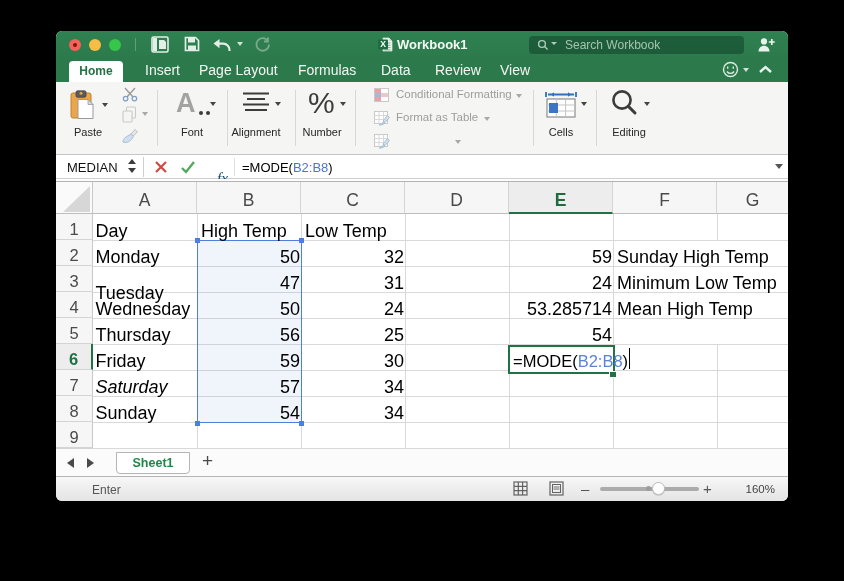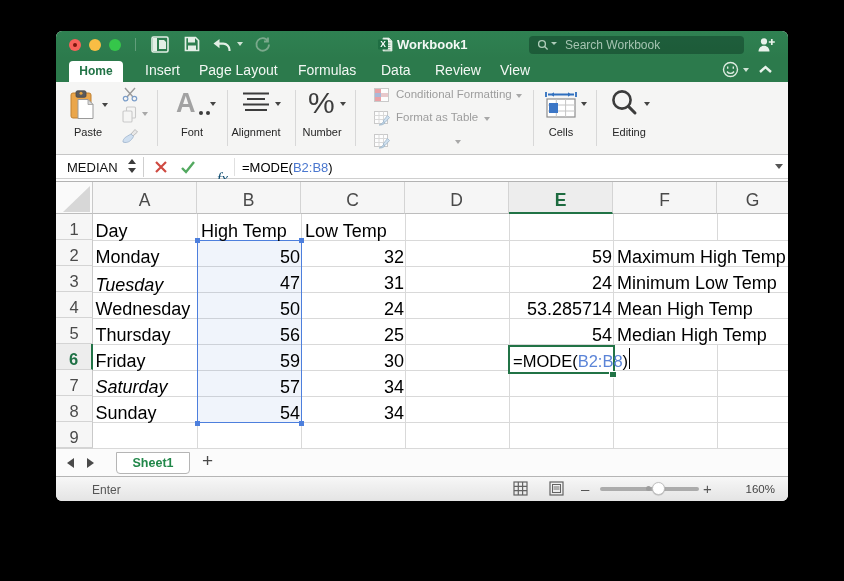--- a/index.html
+++ b/index.html
@@ -289,21 +289,21 @@
   <div class="abs" style="left:140.5px;top:208.5px;width:105px;height:183.5px;background:rgba(88,128,206,0.09);border:1.5px solid #4d7fdd;box-sizing:border-box;"></div>
   <div class="abs" style="left:138.5px;top:206.5px;width:5px;height:5px;background:#4d7fdd;"></div>
   <div class="abs" style="left:242.5px;top:206.5px;width:5px;height:5px;background:#4d7fdd;"></div>
   <div class="abs" style="left:138.5px;top:389.5px;width:5px;height:5px;background:#4d7fdd;"></div>
   <div class="abs" style="left:242.5px;top:389.5px;width:5px;height:5px;background:#4d7fdd;"></div>
 
   <div class="cell" style="left:39.5px;top:190px;">Day</div>
   <div class="cell" style="left:145px;top:190px;">High Temp</div>
   <div class="cell" style="left:249px;top:190px;">Low Temp</div>
   <div class="cell" style="left:39.5px;top:216px;">Monday</div>
-  <div class="cell" style="left:39.5px;top:244px;font-style:italic;">Tuesday</div>
+  <div class="cell" style="left:39.5px;top:252px;">Tuesday</div>
   <div class="cell" style="left:39.5px;top:268px;">Wednesday</div>
   <div class="cell" style="left:39.5px;top:294px;">Thursday</div>
   <div class="cell" style="left:39.5px;top:320px;">Friday</div>
   <div class="cell" style="left:39.5px;top:346px;font-style:italic;">Saturday</div>
   <div class="cell" style="left:39.5px;top:372px;">Sunday</div>
   <div class="cell" style="left:141px;top:216px;width:103px;text-align:right;">50</div>
   <div class="cell" style="left:141px;top:242px;width:103px;text-align:right;">47</div>
   <div class="cell" style="left:141px;top:268px;width:103px;text-align:right;">50</div>
   <div class="cell" style="left:141px;top:294px;width:103px;text-align:right;">56</div>
   <div class="cell" style="left:141px;top:320px;width:103px;text-align:right;">59</div>
@@ -313,24 +313,23 @@
   <div class="cell" style="left:245px;top:242px;width:103px;text-align:right;">31</div>
   <div class="cell" style="left:245px;top:268px;width:103px;text-align:right;">24</div>
   <div class="cell" style="left:245px;top:294px;width:103px;text-align:right;">25</div>
   <div class="cell" style="left:245px;top:320px;width:103px;text-align:right;">30</div>
   <div class="cell" style="left:245px;top:346px;width:103px;text-align:right;">34</div>
   <div class="cell" style="left:245px;top:372px;width:103px;text-align:right;">34</div>
   <div class="cell" style="left:453px;top:216px;width:103px;text-align:right;">59</div>
   <div class="cell" style="left:453px;top:242px;width:103px;text-align:right;">24</div>
   <div class="cell" style="left:453px;top:268px;width:103px;text-align:right;">53.285714</div>
   <div class="cell" style="left:453px;top:294px;width:103px;text-align:right;">54</div>
-  <div class="cell" style="left:561px;top:216px;">Maximum High Temp</div>
+  <div class="cell" style="left:561px;top:216px;">Sunday High Temp</div>
   <div class="cell" style="left:561px;top:242px;">Minimum Low Temp</div>
   <div class="cell" style="left:561px;top:268px;">Mean High Temp</div>
-  <div class="cell" style="left:561px;top:294px;">Median High Temp</div>
 
   <div class="abs" style="left:451.5px;top:314px;width:107px;height:28.5px;background:#fff;border:2px solid #217346;box-sizing:border-box;"></div>
   <div class="cell" style="left:457px;top:320px;font-size:16.5px;">=MODE(<span style="color:#5b84d7;">B2:B8</span>)</div>
   <div class="abs" style="left:572.5px;top:317px;width:1.5px;height:21px;background:#000;"></div>
   <div class="abs" style="left:553px;top:340px;width:6px;height:5px;background:#217346;border:1px solid #fff;box-sizing:content-box;"></div>
 
   <div class="sheetbar">
     <div class="abs" style="left:11px;top:9px;width:0;height:0;border-top:5px solid transparent;border-bottom:5px solid transparent;border-right:7px solid #4a4a4a;"></div>
     <div class="abs" style="left:31px;top:9px;width:0;height:0;border-top:5px solid transparent;border-bottom:5px solid transparent;border-left:7px solid #4a4a4a;"></div>
     <div class="abs" style="left:60px;top:2.5px;width:74px;height:22.5px;background:#fff;border:1px solid #b5b5b5;border-radius:0 0 4px 4px;box-sizing:border-box;font-size:12.5px;font-weight:bold;color:#218749;text-align:center;line-height:21px;">Sheet1</div>

